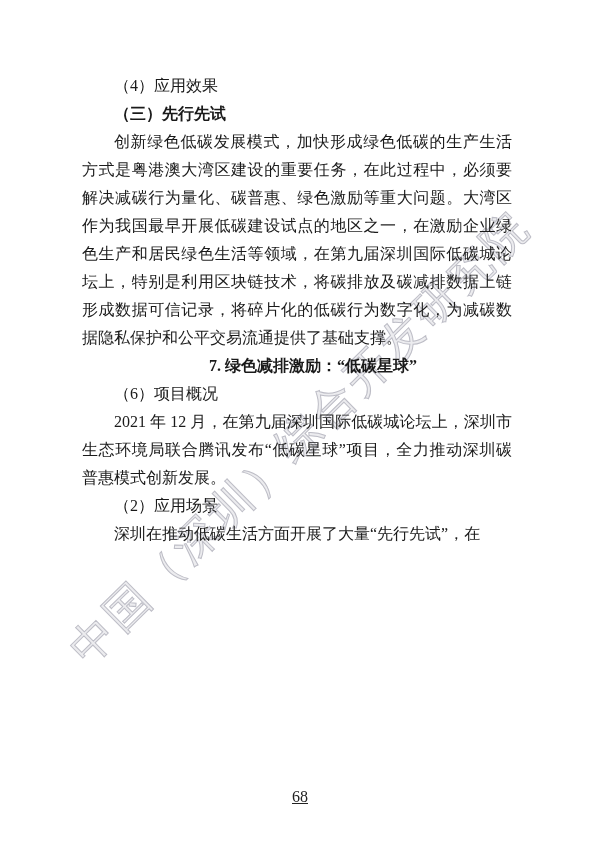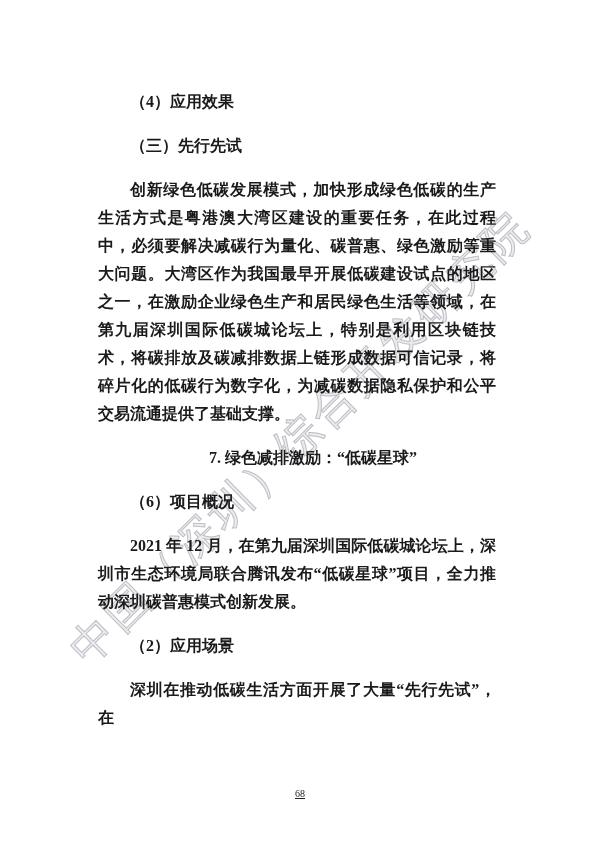--- a/index.html
+++ b/index.html
@@ -36,22 +36,21 @@
     position: absolute;
     left: 82px;
     top: 72px;
     width: 430px;
     z-index: 1;
     color: #1a1a1a;
     font-size: 16px;
     line-height: 28px;
   }
   .content p {
-    margin: 16px;
-    font-weight: bold;
+    margin: 0;
   }
   .para {
     text-align: justify;
     text-indent: 2em;
   }
   .subhead {
     text-indent: 2em;
     margin: 0;
   }
   .bold-head {
@@ -66,21 +65,21 @@
   .seven-head {
     margin: 14px 0 2px 0;
     text-align: center;
   }
   .footer {
     position: absolute;
     left: 0;
     right: 0;
     top: 788px;
     text-align: center;
-    font-size: 10px;
+    font-size: 16px;
     color: #222222;
     z-index: 1;
     text-decoration: underline;
   }
 </style>
 </head>
 <body>
 
 <div class="page">
 

